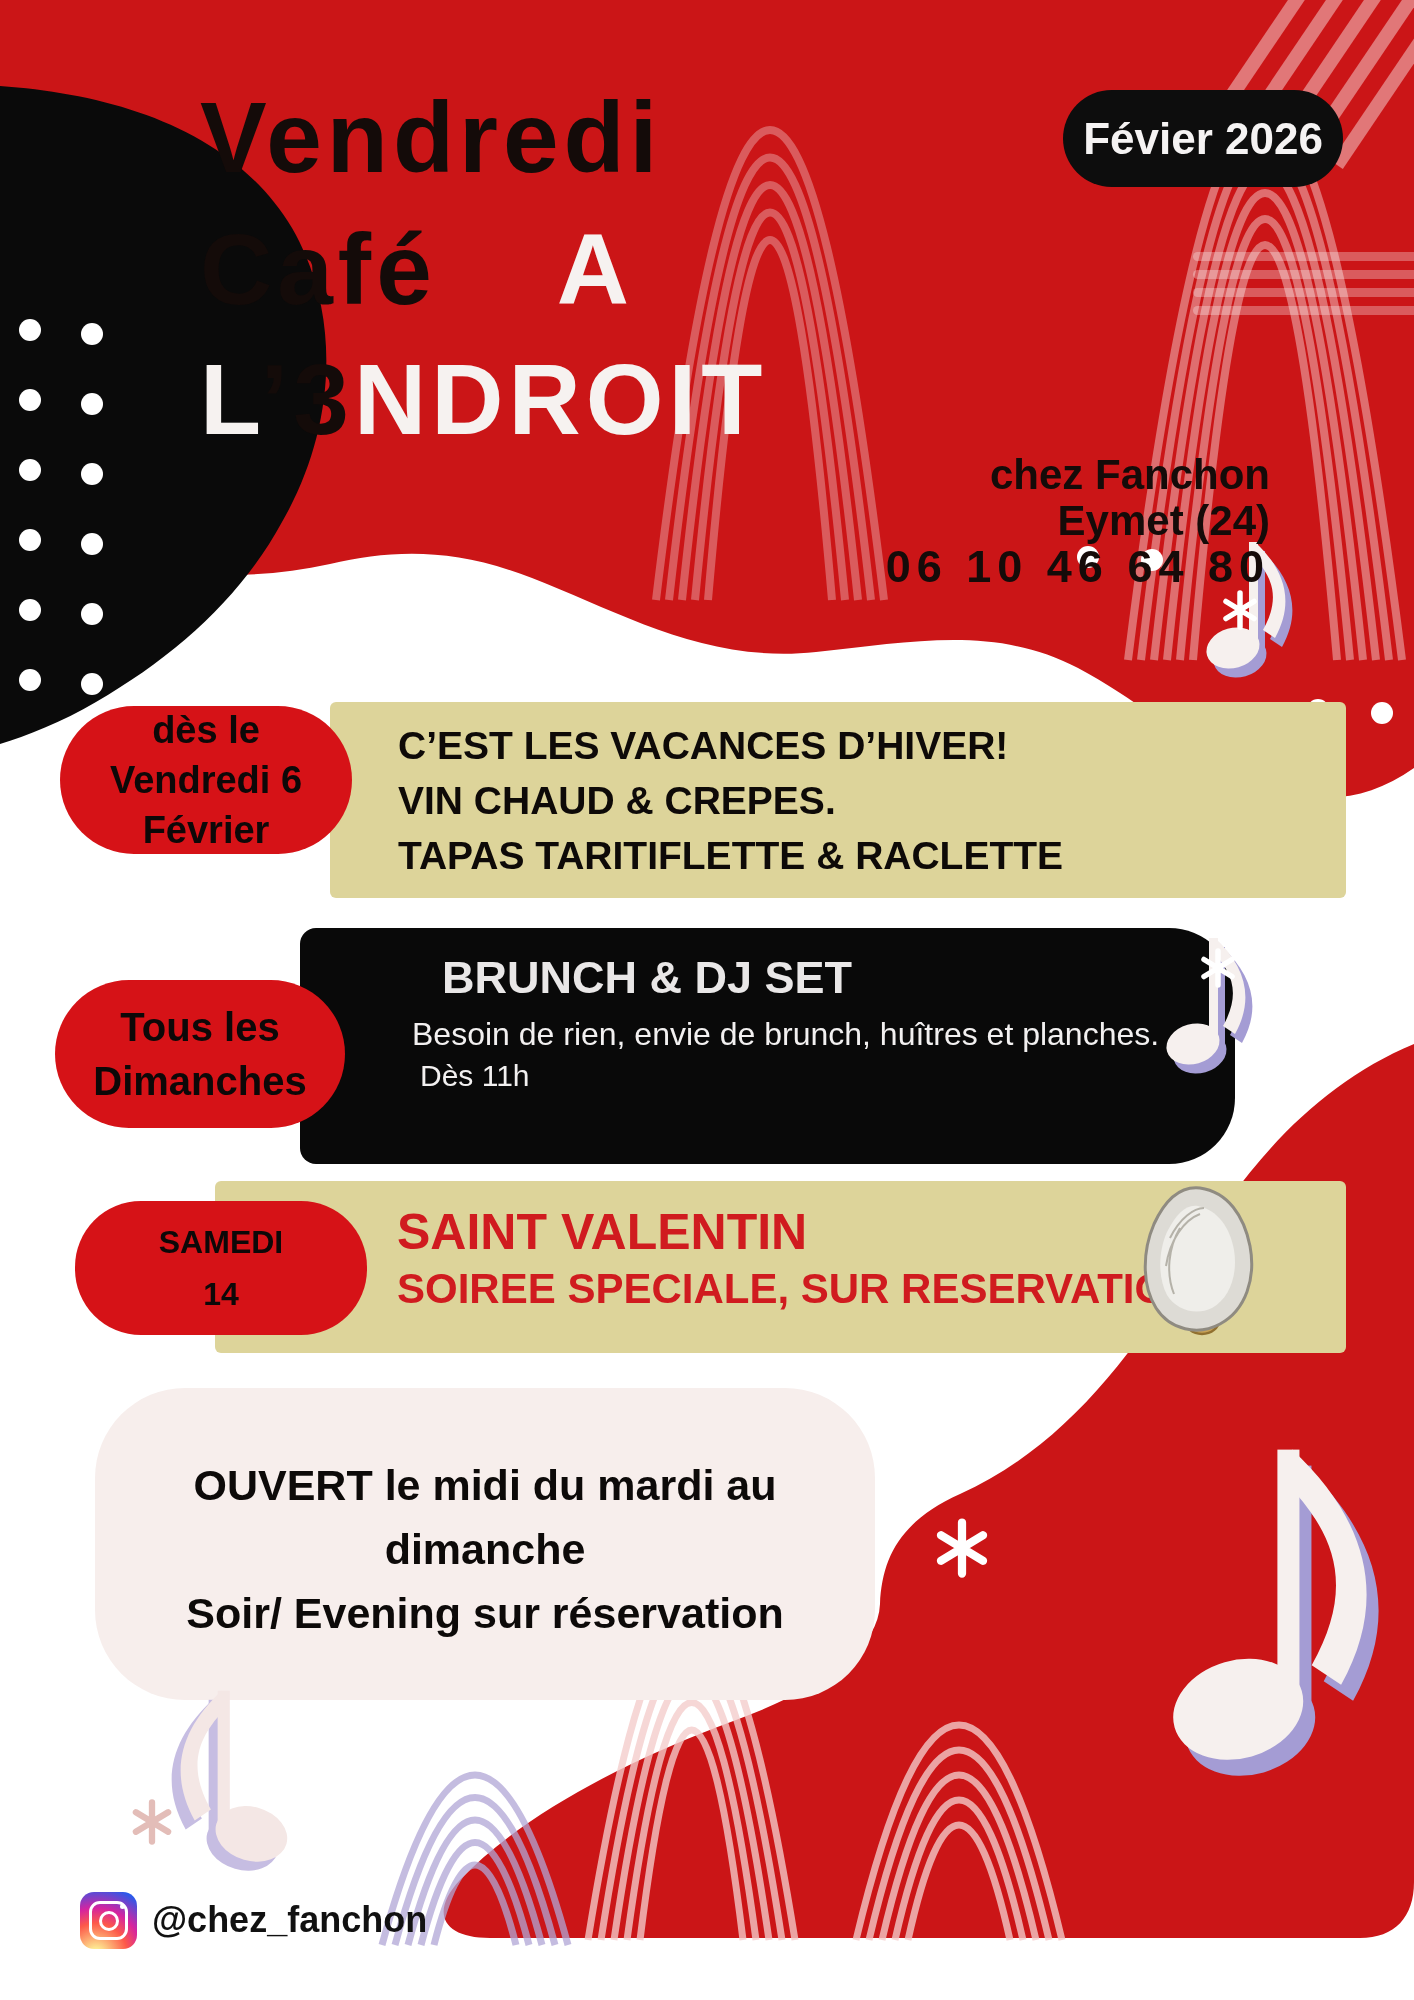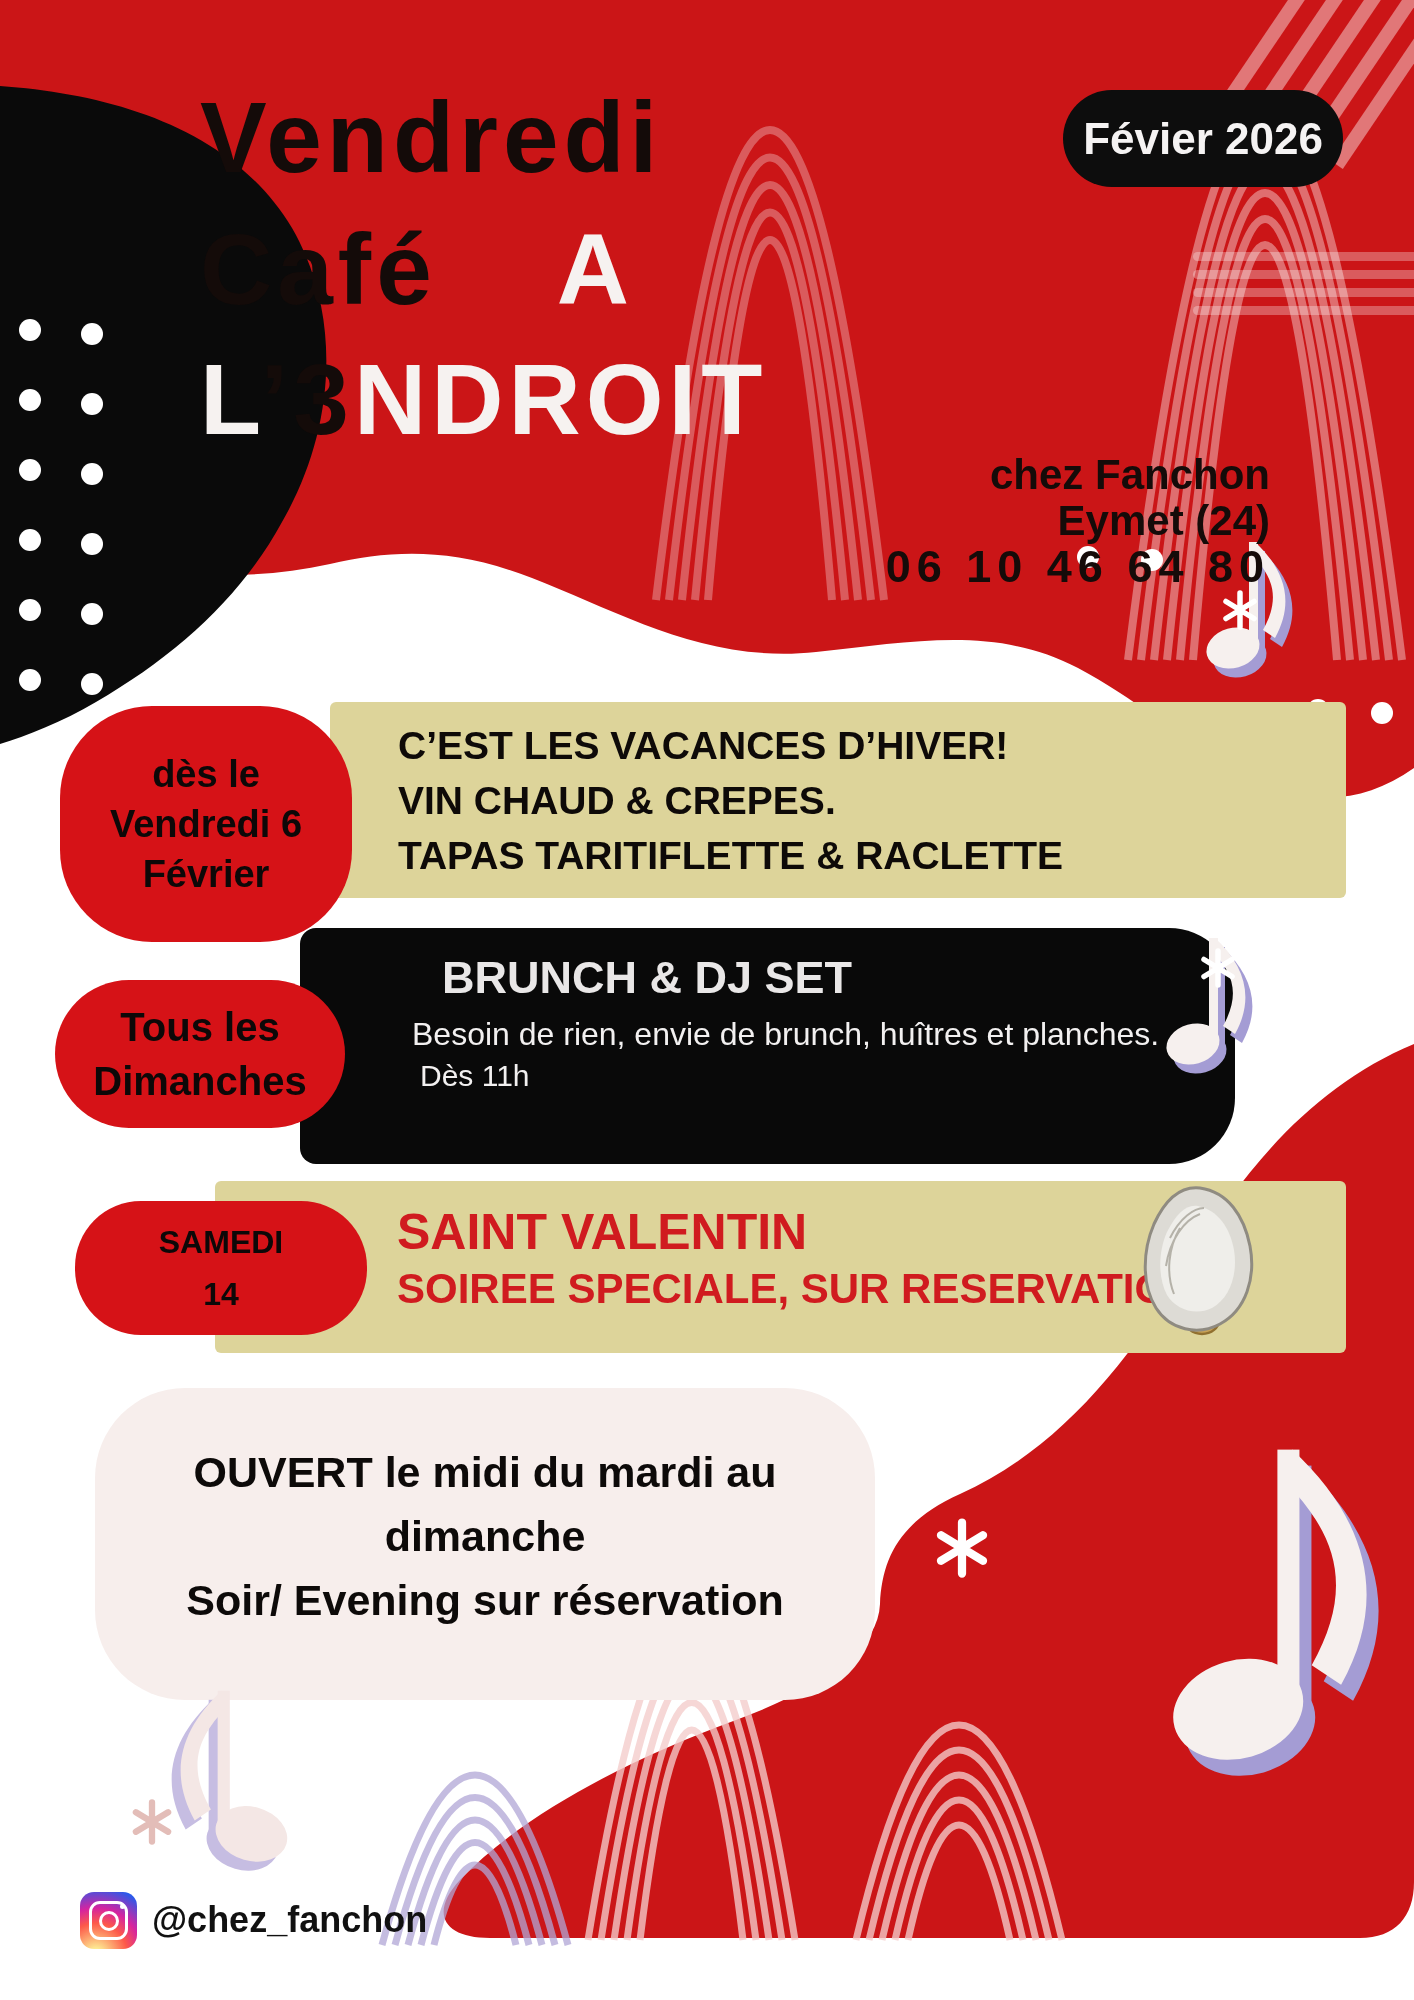--- a/index.html
+++ b/index.html
@@ -16,41 +16,41 @@
          border-radius:50px;display:flex;align-items:center;justify-content:center;
          color:#f5f3f3;font-weight:700;font-size:44px;}
   .contact{position:absolute;right:144px;top:452px;text-align:right;color:#150b09;
            font-weight:700;font-size:42px;line-height:46px;white-space:nowrap;}
   .contact .phone{font-size:45px;letter-spacing:6px;}
 
   
   .pill{position:absolute;background:#d61217;display:flex;flex-direction:column;
         align-items:center;justify-content:center;color:#0d0808;font-weight:700;
         text-align:center;z-index:3;}
-  .pill1{left:60px;top:706px;width:292px;height:236px;border-radius:92px;font-size:38px;line-height:50px;}
+  .pill1{left:60px;top:706px;width:292px;height:148px;border-radius:92px;font-size:38px;line-height:50px;}
   .pill2{left:55px;top:973px;width:290px;height:148px;border-radius:90px;font-size:40px;line-height:54px;margin-top:7px;}
   .pill3{left:75px;top:1201px;width:292px;height:134px;border-radius:66px;font-size:32px;line-height:52px;}
 
   .tanbox1{position:absolute;left:330px;top:702px;width:1016px;height:196px;background:#ddd49a;
            border-radius:6px;z-index:2;padding:16px 4px 0 68px;box-sizing:border-box;
            color:#0e0a08;font-weight:700;font-size:39px;line-height:55px;white-space:nowrap;}
   .blackbox{position:absolute;left:300px;top:928px;width:935px;height:236px;background:#090909;
             border-radius:16px 66px 66px 16px;z-index:2;padding:26px 0 0 112px;box-sizing:border-box;
             white-space:nowrap;}
   .blackbox .bb-title{color:#e9e7e7;font-weight:700;font-size:45px;line-height:48px;margin:0 0 10px 30px;}
   .blackbox .bb-desc{color:#f2f0f0;font-weight:400;font-size:32px;line-height:44px;}
   .blackbox .bb-time{color:#f2f0f0;font-weight:400;font-size:30px;line-height:40px;margin-left:8px;}
   .tanbox2{position:absolute;left:215px;top:1181px;width:1131px;height:172px;background:#ddd49a;
            border-radius:6px;z-index:2;padding:20px 0 0 182px;box-sizing:border-box;white-space:nowrap;}
   .tanbox2 .sv-title{color:#d01b1f;font-weight:700;font-size:50px;line-height:62px;}
   .tanbox2 .sv-sub{color:#d01b1f;font-weight:700;font-size:42px;line-height:52px;}
 
   
   .openblob{position:absolute;left:95px;top:1388px;width:780px;height:312px;background:#f7eeec;
-            border-radius:90px;z-index:2;padding-top:52px;box-sizing:border-box;text-align:center;
+            border-radius:90px;z-index:2;padding-top:65px;box-sizing:border-box;text-align:center;
             color:#0d0a09;font-weight:700;font-size:43px;line-height:64px;}
 
   
   .insta{position:absolute;left:80px;top:1892px;width:57px;height:57px;border-radius:14px;z-index:4;
          background:radial-gradient(circle at 28% 110%, #fdf497 0%, #fdf497 6%, #fd5949 42%, #d6249f 62%, #285AEB 92%);}
   .insta .frame{position:absolute;left:9px;top:9px;width:39px;height:39px;border:3.5px solid #fff;
                 border-radius:11px;box-sizing:border-box;}
   .insta .lens{position:absolute;left:18.5px;top:18.5px;width:20px;height:20px;border:3.5px solid #fff;
                border-radius:50%;box-sizing:border-box;}
   .insta .dot{position:absolute;right:12px;top:12px;width:5px;height:5px;border-radius:50%;background:#fff;}

